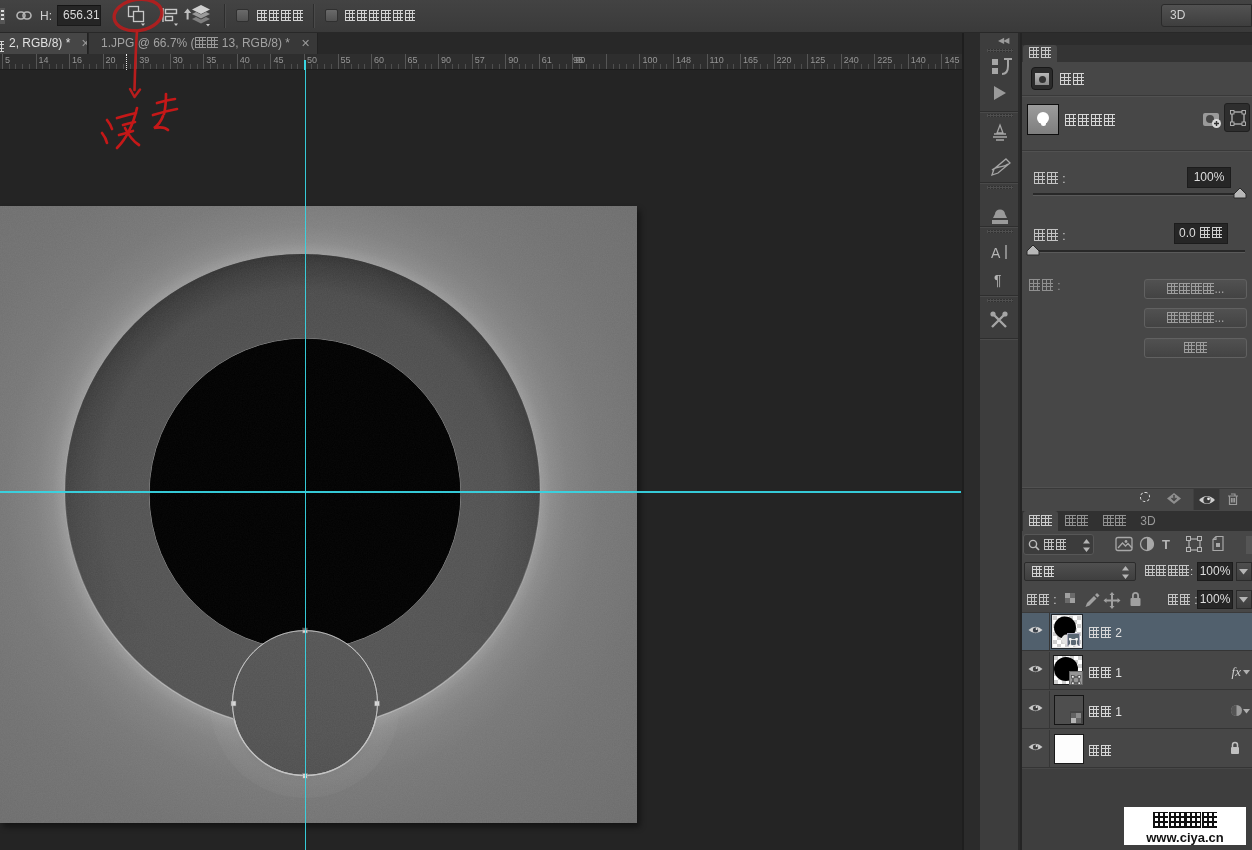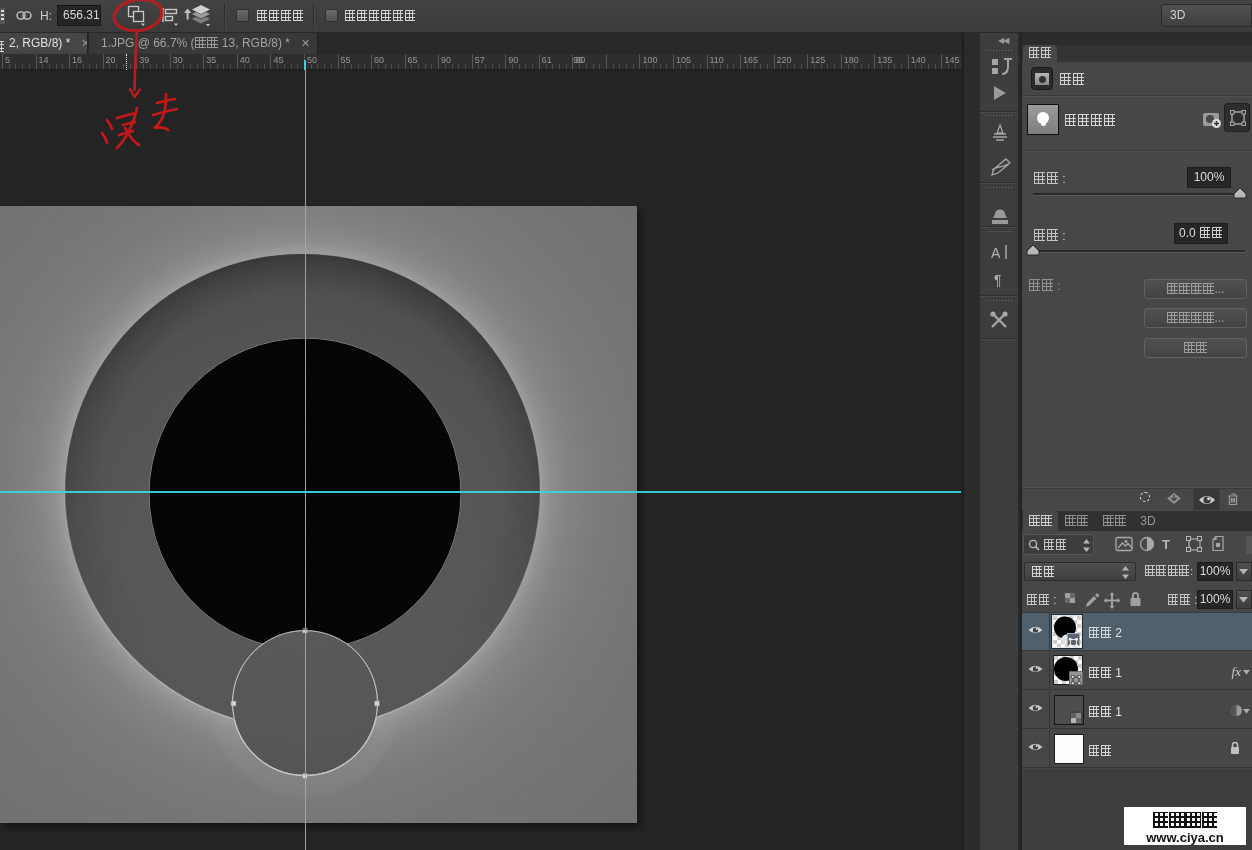--- a/index.html
+++ b/index.html
@@ -241,21 +241,21 @@
     <div class="tickS" style="left:619.3px"></div>
     <div class="tickS" style="left:626.0px"></div>
     <div class="tickS" style="left:632.7px"></div>
     <div class="tickL" style="left:639.4px"></div>
     <div class="rlab" style="left:642.4px">100</div>
     <div class="tickS" style="left:646.2px"></div>
     <div class="tickS" style="left:652.9px"></div>
     <div class="tickS" style="left:659.6px"></div>
     <div class="tickS" style="left:666.3px"></div>
     <div class="tickL" style="left:673.0px"></div>
-    <div class="rlab" style="left:676.0px">105</div>
+    <div class="rlab" style="left:676.0px">148</div>
     <div class="tickS" style="left:679.7px"></div>
     <div class="tickS" style="left:686.4px"></div>
     <div class="tickS" style="left:693.1px"></div>
     <div class="tickS" style="left:699.8px"></div>
     <div class="tickL" style="left:706.5px"></div>
     <div class="rlab" style="left:709.5px">110</div>
     <div class="tickS" style="left:713.3px"></div>
     <div class="tickS" style="left:720.0px"></div>
     <div class="tickS" style="left:726.7px"></div>
     <div class="tickS" style="left:733.4px"></div>
@@ -271,27 +271,27 @@
     <div class="tickS" style="left:787.1px"></div>
     <div class="tickS" style="left:793.8px"></div>
     <div class="tickS" style="left:800.5px"></div>
     <div class="tickL" style="left:807.2px"></div>
     <div class="rlab" style="left:810.2px">125</div>
     <div class="tickS" style="left:813.9px"></div>
     <div class="tickS" style="left:820.6px"></div>
     <div class="tickS" style="left:827.3px"></div>
     <div class="tickS" style="left:834.0px"></div>
     <div class="tickL" style="left:840.7px"></div>
-    <div class="rlab" style="left:843.7px">180</div>
+    <div class="rlab" style="left:843.7px">240</div>
     <div class="tickS" style="left:847.5px"></div>
     <div class="tickS" style="left:854.2px"></div>
     <div class="tickS" style="left:860.9px"></div>
     <div class="tickS" style="left:867.6px"></div>
     <div class="tickL" style="left:874.3px"></div>
-    <div class="rlab" style="left:877.3px">135</div>
+    <div class="rlab" style="left:877.3px">225</div>
     <div class="tickS" style="left:881.0px"></div>
     <div class="tickS" style="left:887.7px"></div>
     <div class="tickS" style="left:894.4px"></div>
     <div class="tickS" style="left:901.1px"></div>
     <div class="tickL" style="left:907.8px"></div>
     <div class="rlab" style="left:910.8px">140</div>
     <div class="tickS" style="left:914.6px"></div>
     <div class="tickS" style="left:921.3px"></div>
     <div class="tickS" style="left:928.0px"></div>
     <div class="tickS" style="left:934.7px"></div>

